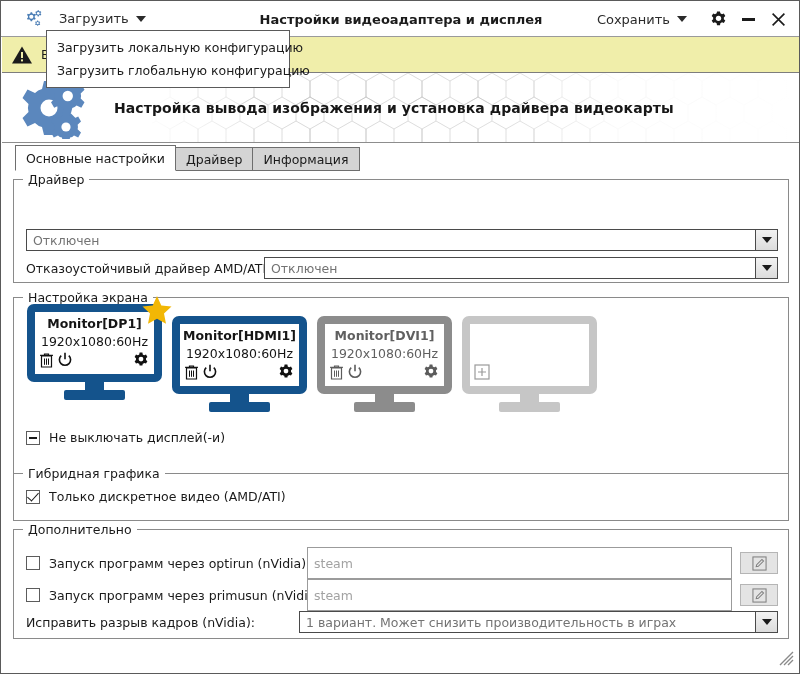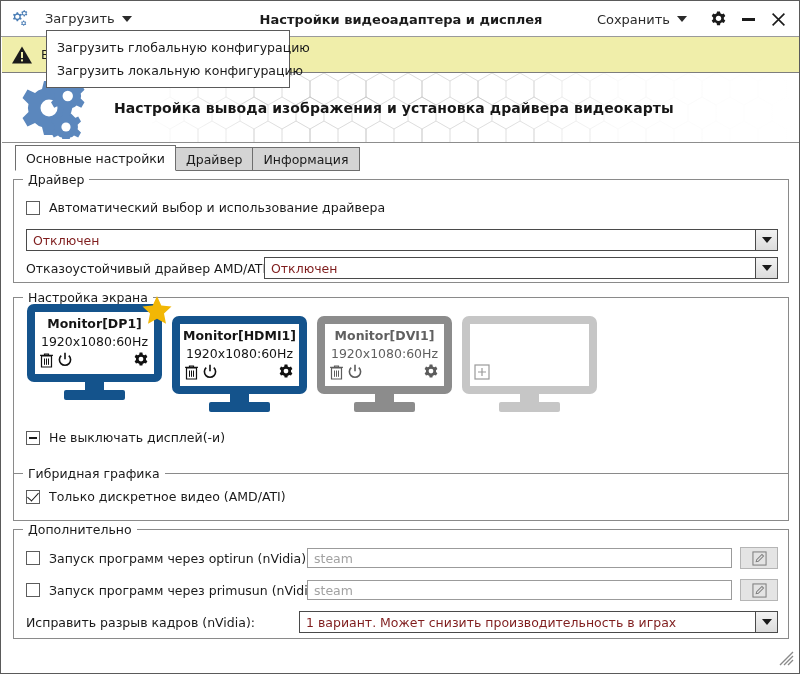--- a/index.html
+++ b/index.html
@@ -16,21 +16,21 @@
     overflow: hidden;
     font-size: 12px;
     color: #1a1a1a;
   }
 
   
   #titlebar {
     position: absolute; left: 0; top: 0; width: 800px; height: 36px;
     background: #ffffff;
     border-bottom: 1px solid #9a9a9a;
-    display: flex; align-items: center;
+    display: flex; align-items: center; padding-left: 14px;
   }
   .tb-appicon { width: 38px; display: flex; justify-content: center; align-items: center; }
   .tb-menu {
     display: flex; align-items: center; gap: 7px;
     font-size: 13px; color: #2b2b2b; cursor: default; padding: 3px 6px;
   }
   .caret {
     width: 0; height: 0;
     border-left: 5px solid transparent;
     border-right: 5px solid transparent;
@@ -129,37 +129,37 @@
     left: 2px; top: 5px; width: 8px; height: 2px; background: #1a1a1a;
   }
   .fld-label { font-size: 12.5px; color: #1a1a1a; white-space: nowrap; }
 
   .combo {
     position: relative; display: flex; align-items: stretch;
     border: 1px solid #4a4a4a; background: #ffffff; height: 22px;
   }
   .combo .cval {
     flex: 1 1 auto; display: flex; align-items: center;
-    padding-left: 6px; font-size: 12.5px; color: #7f1d1d;
+    padding-left: 6px; font-size: 12.5px; color: #737373;
     overflow: hidden; white-space: nowrap;
   }
   .combo .cbtn {
     flex: 0 0 22px; border-left: 1px solid #4a4a4a;
     background: linear-gradient(#f2f2f2, #dcdcdc);
     display: flex; align-items: center; justify-content: center;
   }
   .combo .cbtn i {
     width: 0; height: 0;
     border-left: 5px solid transparent;
     border-right: 5px solid transparent;
     border-top: 6px solid #1a1a1a;
   }
 
   .textbox {
-    border: 1px solid #9b9b9b; background: #ffffff; height: 20px;
+    border: 1px solid #9b9b9b; background: #ffffff; height: 32px;
     display: flex; align-items: center; padding-left: 6px;
     font-size: 12.5px; color: #a2a2a2;
   }
   .iconbtn {
     border: 1px solid #b5b5b5; background: #e4e4e4;
     width: 38px; height: 22px;
     display: flex; align-items: center; justify-content: center;
   }
 
   
@@ -311,24 +311,20 @@
       <span>Драйвер</span>
     </div>
     <div class="tab">
       <span>Информация</span>
     </div>
   </div>
 
   <div class="group" style="left:12px; top:178px; width:776px; height:104px;">
     <span class="legend">Драйвер</span>
 
-    <div class="cb-row" style="position:absolute; left:12px; top:20px;">
-      <span class="checkbox"></span>
-      <span class="fld-label">Автоматический выбор и использование драйвера</span>
-    </div>
 
     <div class="rowflex" style="position:absolute; left:12px; top:49px; width:752px;">
       <div class="combo" style="flex:1 1 auto;">
         <span class="cval">Отключен</span>
         <span class="cbtn">
             <i></i>
           </span>
       </div>
     </div>
 
@@ -491,20 +487,20 @@
   </div>
 
   <div id="grip">
     <svg width="16" height="16" viewBox="0 0 16 16">
       <path d="M15 6 L6 15 M15 10 L10 15 M15 2 L2 15" stroke="#8a8a8a" stroke-width="1.4" fill="none"></path>
     </svg>
   </div>
 
   <div id="dropdown">
     <div class="mi">
+      <span>Загрузить локальную конфигурацию</span>
+    </div>
+    <div class="mi">
       <span>Загрузить глобальную конфигурацию</span>
     </div>
-    <div class="mi">
-      <span>Загрузить локальную конфигурацию</span>
-    </div>
   </div>
 
 </div>
 
 </body></html>

